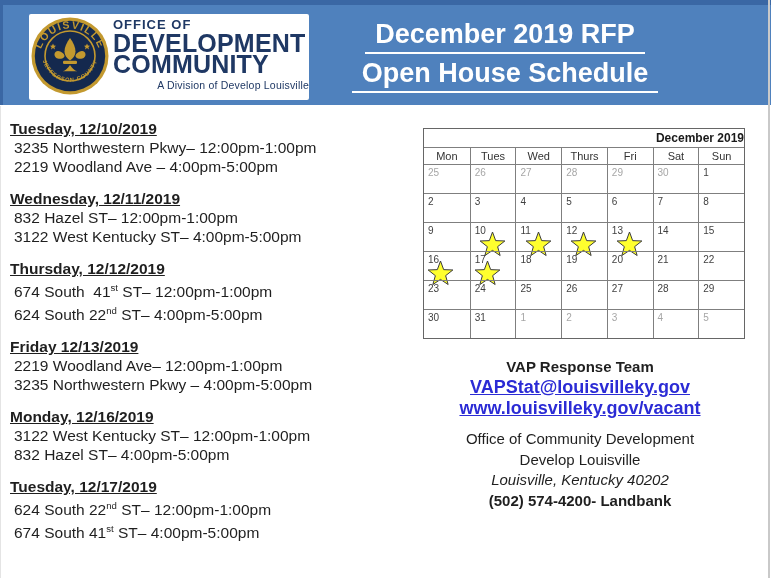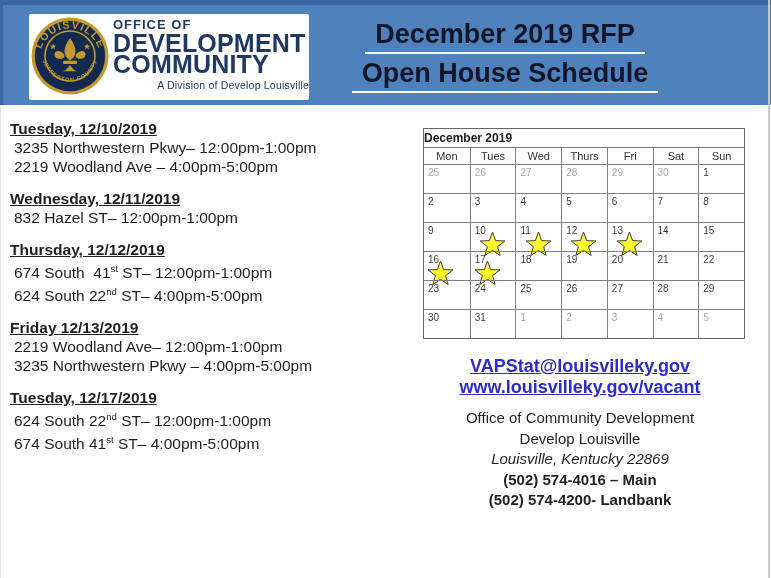--- a/index.html
+++ b/index.html
@@ -21,37 +21,37 @@
     position:absolute; left:26px; top:9px; width:280px; height:86px;
     background:#ffffff; border-radius:2px;
   }
   .seal { position:absolute; left:2px; top:3px; }
   .logo-text { position:absolute; left:84px; top:3px; width:196px; color:var(--logo-navy,#1F3864); }
   .office-of { font-size:13px; font-weight:bold; letter-spacing:1px; margin-bottom:1px; }
   .org-name  { font-size:25px; font-weight:bold; line-height:21px; letter-spacing:0.2px; }
   .tagline   { font-size:10.5px; margin-top:4px; letter-spacing:0.2px;text-align:right; }
   .title-block { position:absolute; left:318px; top:13px; width:368px; text-align:center; }
   .title-line {
-    display:inline-block; color:#0f172a; font-size:27px; font-weight:bold;
+    display:inline-block; color:#ffffff; font-size:27px; font-weight:bold;
     line-height:33px; border-bottom:2px solid #ffffff; padding:0 10px 1px 10px; margin-bottom:3px;
   }
 
   
   .schedule { position:absolute; left:10px; top:119px; width:400px; }
   .sched-section { margin-bottom:13px; }
   .sched-heading { font-size:15.5px; font-weight:bold; text-decoration:underline; line-height:19px; }
   .sched-line { font-size:15.5px; line-height:19px; padding-left:4px; white-space:pre-wrap; }
   .sched-line sup { font-size:0.62em; }
 
   
   .calendar {
     position:absolute; left:423px; top:128px; width:322px;
     border:1px solid #666666; background:#ffffff; box-sizing:border-box;
   }
-  .cal-title { height:18px; line-height:18px; text-align:left; font-size:12px; font-weight:bold; color:#1a1a1a; }
+  .cal-title { height:18px; line-height:18px; text-align:right; font-size:12px; font-weight:bold; color:#1a1a1a; }
   .cal-head, .cal-grid { display:grid; grid-template-columns:repeat(7,1fr); }
   .cal-hcell {
     height:16px; line-height:16px; text-align:center; font-size:11px; color:#333333;
     border-top:1px solid var(--grid-gray,#7F7F7F);
   }
   .cal-hcell:not(:nth-child(7n+1)) { border-left:1px solid var(--grid-gray,#7F7F7F); }
   .cal-grid { grid-auto-rows:29px; }
   .cal-cell { position:relative; border-top:1px solid var(--grid-gray,#7F7F7F); }
   .cal-cell:not(:nth-child(7n+1)) { border-left:1px solid var(--grid-gray,#7F7F7F); }
   .cal-num { position:absolute; top:2px; left:4px; font-size:10px; color:#3f3f3f; }
@@ -118,30 +118,36 @@
 
   <div class="schedule">
       <div class="sched-section">
         <div class="sched-heading">Tuesday, 12/10/2019</div>
         <div class="sched-line"><span>3235 Northwestern Pkwy– 12:00pm-1:00pm</span></div>
         <div class="sched-line"><span>2219 Woodland Ave – 4:00pm-5:00pm</span></div>
       </div>
       <div class="sched-section">
         <div class="sched-heading">Wednesday, 12/11/2019</div>
         <div class="sched-line"><span>832 Hazel ST– 12:00pm-1:00pm</span></div>
+        <div class="sched-line"><span>3122 West Kentucky ST– 4:00pm-5:00pm</span></div>
       </div>
       <div class="sched-section">
         <div class="sched-heading">Thursday, 12/12/2019</div>
         <div class="sched-line"><span>674 South  41</span><sup>st</sup><span> ST– 12:00pm-1:00pm</span></div>
         <div class="sched-line"><span>624 South 22</span><sup>nd</sup><span> ST– 4:00pm-5:00pm</span></div>
       </div>
       <div class="sched-section">
         <div class="sched-heading">Friday 12/13/2019</div>
         <div class="sched-line"><span>2219 Woodland Ave– 12:00pm-1:00pm</span></div>
         <div class="sched-line"><span>3235 Northwestern Pkwy – 4:00pm-5:00pm</span></div>
+      </div>
+      <div class="sched-section">
+        <div class="sched-heading">Monday, 12/16/2019</div>
+        <div class="sched-line"><span>3122 West Kentucky ST– 12:00pm-1:00pm</span></div>
+        <div class="sched-line"><span>832 Hazel ST– 4:00pm-5:00pm</span></div>
       </div>
       <div class="sched-section">
         <div class="sched-heading">Tuesday, 12/17/2019</div>
         <div class="sched-line"><span>624 South 22</span><sup>nd</sup><span> ST– 12:00pm-1:00pm</span></div>
         <div class="sched-line"><span>674 South 41</span><sup>st</sup><span> ST– 4:00pm-5:00pm</span></div>
       </div>
     </div>
 
   <div class="calendar">
     <div class="cal-title">December 2019</div>
@@ -296,26 +302,26 @@
         <div class="cal-cell">
           <span class="cal-num out">4</span>
         </div>
         <div class="cal-cell">
           <span class="cal-num out">5</span>
         </div>
       </div>
   </div>
 
   <div class="contact">
+    <div class="c-line c-bold">VAP Response Team</div>
     <a class="c-link">VAPStat@louisvilleky.gov</a>
     <a class="c-link">www.louisvilleky.gov/vacant</a>
     <div class="contact-block2">
       <div class="c-line">Office of Community Development</div>
       <div class="c-line">Develop Louisville</div>
-      <div class="c-line c-italic">Louisville, Kentucky 22869</div>
-      <div class="c-line c-bold">(502) 574-4016 – Main</div>
+      <div class="c-line c-italic">Louisville, Kentucky 40202</div>
       <div class="c-line c-bold">(502) 574-4200- Landbank</div>
     </div>
   </div>
 
   <div class="edge-right"></div>
   <div class="edge-left"></div>
 </div>
 
 </body></html>

